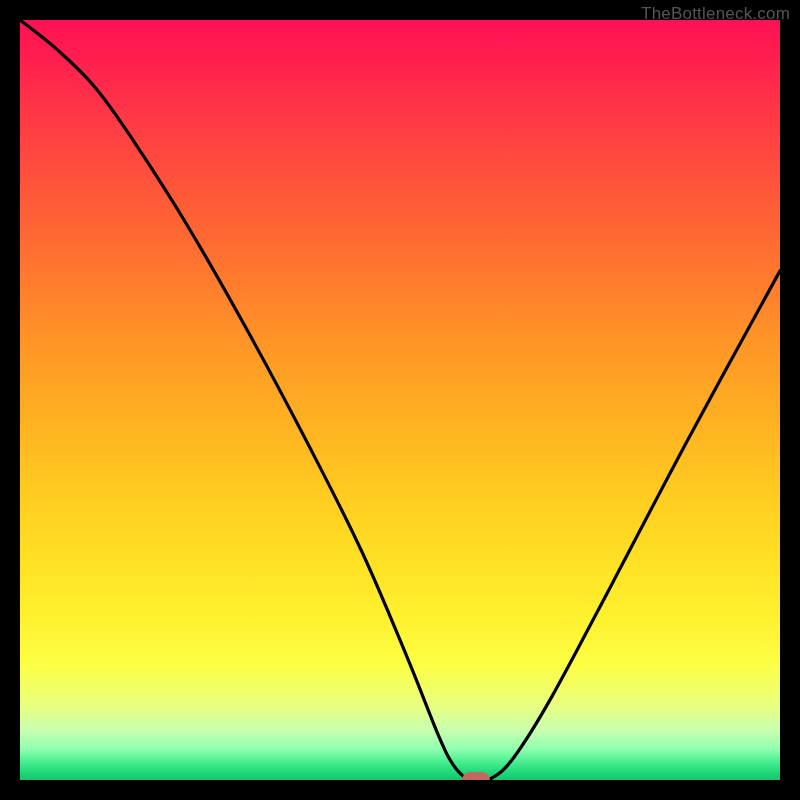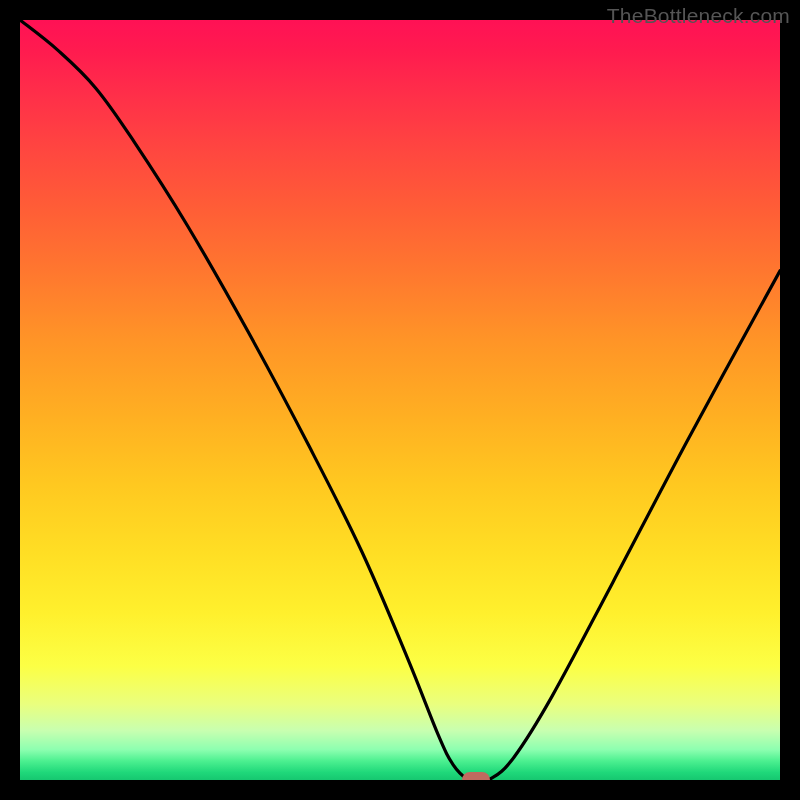--- a/index.html
+++ b/index.html
@@ -15,21 +15,21 @@
     position: relative;
     width: 800px;
     height: 800px;
     background: #000;
   }
   .watermark {
     position: absolute;
     top: 4px;
     right: 10px;
     color: #555;
-    font-size: 21px;
+    font-size: 17px;
     letter-spacing: 0.2px;
     z-index: 50;
     user-select: none;
   }
   .plot-area {
     position: absolute;
     left: 20px;
     top: 20px;
     width: 760px;
     height: 760px;

